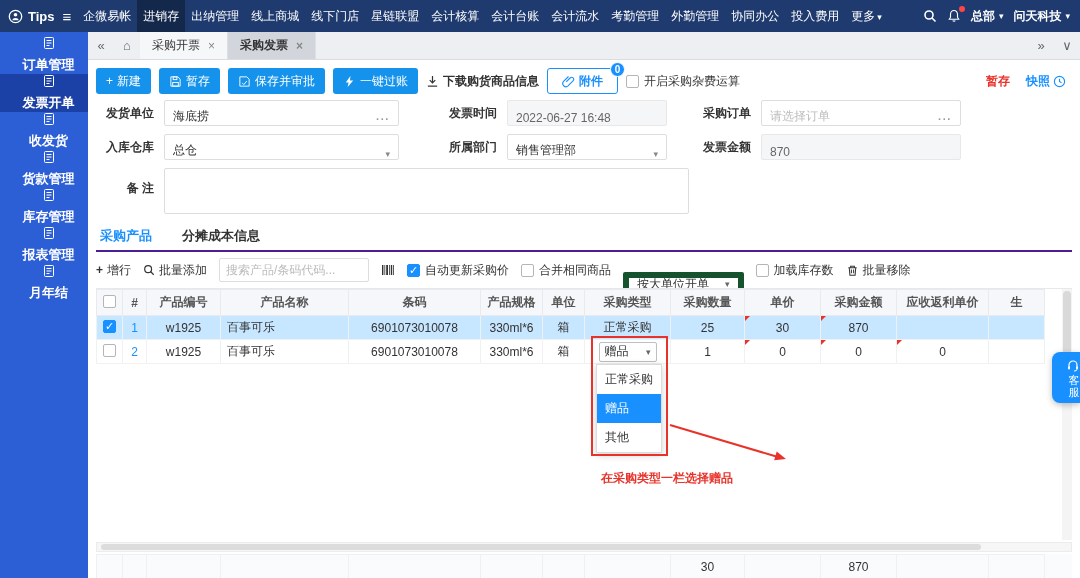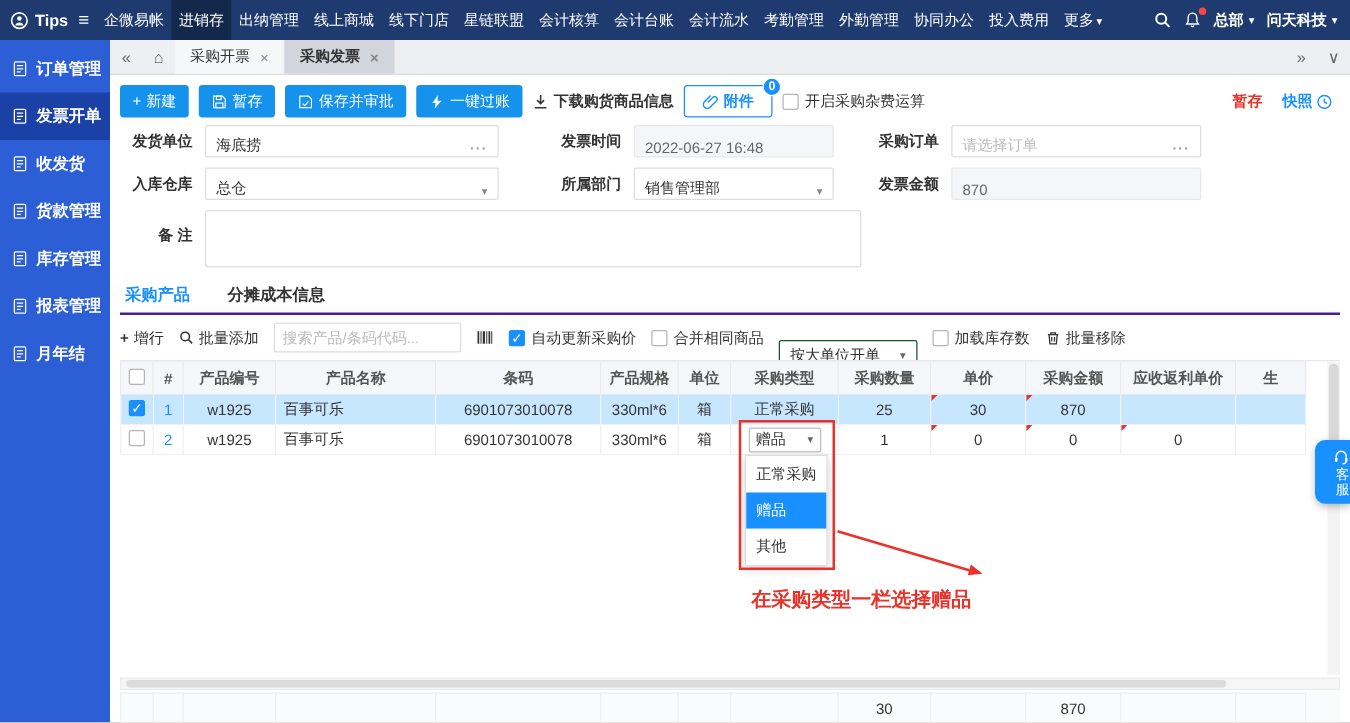--- a/index.html
+++ b/index.html
@@ -17,21 +17,21 @@
   .tn-item.active { background:rgba(0,0,0,.30); }
   .tn-caret { font-size:9px; margin-left:2px; }
   .tn-right { margin-left:auto; display:flex; align-items:center; gap:10px; padding-right:2px; flex:none; }
   .tn-icon { position:relative; display:flex; align-items:center; cursor:pointer; }
   .dot { position:absolute; top:-3px; right:-4px; width:6px; height:6px; border-radius:50%; background:#ff4545; }
   .tn-user { display:flex; align-items:center; gap:2px; font-weight:bold; white-space:nowrap; cursor:pointer; }
 
   
   .sidebar { position:absolute; top:32px; left:0; bottom:0; width:88px; background:#2c5ed6; padding-top:4px; }
   .sb-item { height:38px; display:flex; align-items:center; gap:6px; padding-left:9px; color:#fff;
-             font-size:13px; font-weight:bold; cursor:pointer; white-space:nowrap; }
+             font-size:13px; font-weight:bold; cursor:pointer; white-space:nowrap;flex-direction:column; }
   .sb-item.active { background:#1c41a6; }
 
   
   .main { position:absolute; top:32px; left:88px; right:0; bottom:0; display:flex; flex-direction:column; background:#fff; }
   .tabbar { height:28px; background:#edeff2; border-bottom:1px solid #d9dce1; display:flex; align-items:stretch; flex:none; }
   .tb-btn { width:26px; display:flex; align-items:center; justify-content:center; color:#666; cursor:pointer; font-size:13px; }
   .tab { display:flex; align-items:center; gap:8px; padding:0 12px; background:#f6f7f8; border-right:1px solid #dcdfe3; cursor:pointer; }
   .tab.active { background:#d2d6dc; font-weight:bold; }
   .tab .x { color:#888; }
   .tabbar-right { margin-left:auto; display:flex; }
@@ -73,21 +73,21 @@
   .subtabs { display:flex; border-bottom:2px solid #4c1d95; flex:none; }
   .stab { padding:5px 4px; margin-right:22px; font-weight:bold; font-size:13px; cursor:pointer; }
   .stab.active { color:#1890ff; }
 
   
   .gtools { display:flex; align-items:center; gap:12px; height:32px; margin:2px 0; flex:none; }
   .gt-item { display:inline-flex; align-items:center; gap:4px; cursor:pointer; white-space:nowrap; }
   .plus-blue { font-weight:bold; }
   .search-inp { width:150px; height:24px; border:1px solid #ddd; border-radius:2px; padding:0 6px; font:inherit; color:#333; }
   .search-inp::placeholder { color:#bbb; }
-  .unit-sel { display:inline-flex; align-items:center; gap:14px; padding:0 8px; height:24px; border:1px solid #14532d;
+  .unit-sel { display:inline-flex; align-items:center; gap:14px; padding:0 8px; height:24px; border:6px solid #14532d;
               border-radius:2px; cursor:pointer; white-space:nowrap;margin-top:28px; }
   .dark { color:#666; }
 
   
   .gridwrap { position:relative; height:252px; border-top:1px solid #e6e8eb; overflow:hidden; flex:none; background:#fff; }
   table.grid { border-collapse:collapse; table-layout:fixed; width:948px; }
   .grid th { background:#f5f7fa; border:1px solid #e8eaed; height:26px; color:#555; font-weight:bold; overflow:hidden; white-space:nowrap; }
   .grid td { border:1px solid #f0f1f3; height:24px; text-align:center; overflow:hidden; white-space:nowrap; position:relative; }
   .grid td.tl { text-align:left; padding-left:6px; }
   tr.sel td { background:#c7e6ff; }
@@ -98,21 +98,21 @@
   .tsel .ar { font-size:9px; color:#666; }
   .vscroll { position:absolute; top:0; right:0; bottom:0; width:10px; background:#f4f4f4; cursor:pointer; }
   .vthumb { position:absolute; top:2px; left:1px; width:8px; height:64px; background:#d9d9d9; border-radius:4px; }
   .ddmenu { position:absolute; left:500px; top:75px; width:66px; background:#fff; border:1px solid #dcdcdc;
             box-shadow:0 2px 8px rgba(0,0,0,.18); z-index:5; }
   .ddopt { height:29px; line-height:29px; padding-left:8px; cursor:pointer; background:#fff; }
   .ddopt.sel { background:#1890ff; color:#fff; }
   .redbox { position:absolute; left:495px; top:47px; width:77px; height:120px; border:2px solid #e8332a;
             z-index:6; pointer-events:none; }
   .ann-svg { position:absolute; left:0; top:0; z-index:7; pointer-events:none; }
-  .ann-text { position:absolute; left:505px; top:181px; color:#e8332a; font-size:16px; font-weight:bold; z-index:7; white-space:nowrap; }
+  .ann-text { position:absolute; left:505px; top:181px; color:#e8332a; font-size:12px; font-weight:bold; z-index:7; white-space:nowrap; }
 
   
   .hscroll { height:10px; background:#f6f6f6; border:1px solid #ececec; margin-top:2px; position:relative; flex:none; cursor:pointer; }
   .hthumb { position:absolute; top:1px; left:4px; height:6px; width:880px; background:#dcdcdc; border-radius:3px; }
   .sumrow { margin-top:2px; background:#fafbfc; flex:none; }
   .sumrow td { border:1px solid #eef0f2; height:24px; text-align:center; }
 
   
   .csfloat { position:absolute; right:0; top:352px; width:28px; padding:6px 0 5px; background:#1890ff; color:#fff;
              border-radius:8px 0 0 8px; display:flex; flex-direction:column; align-items:flex-end; gap:2px; cursor:pointer;

